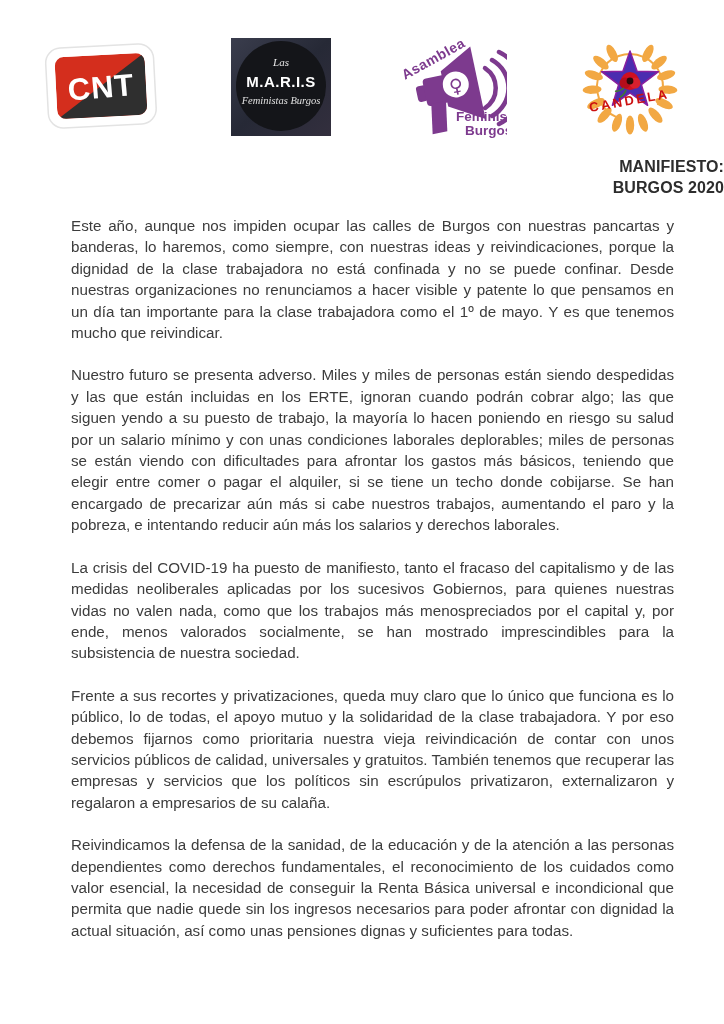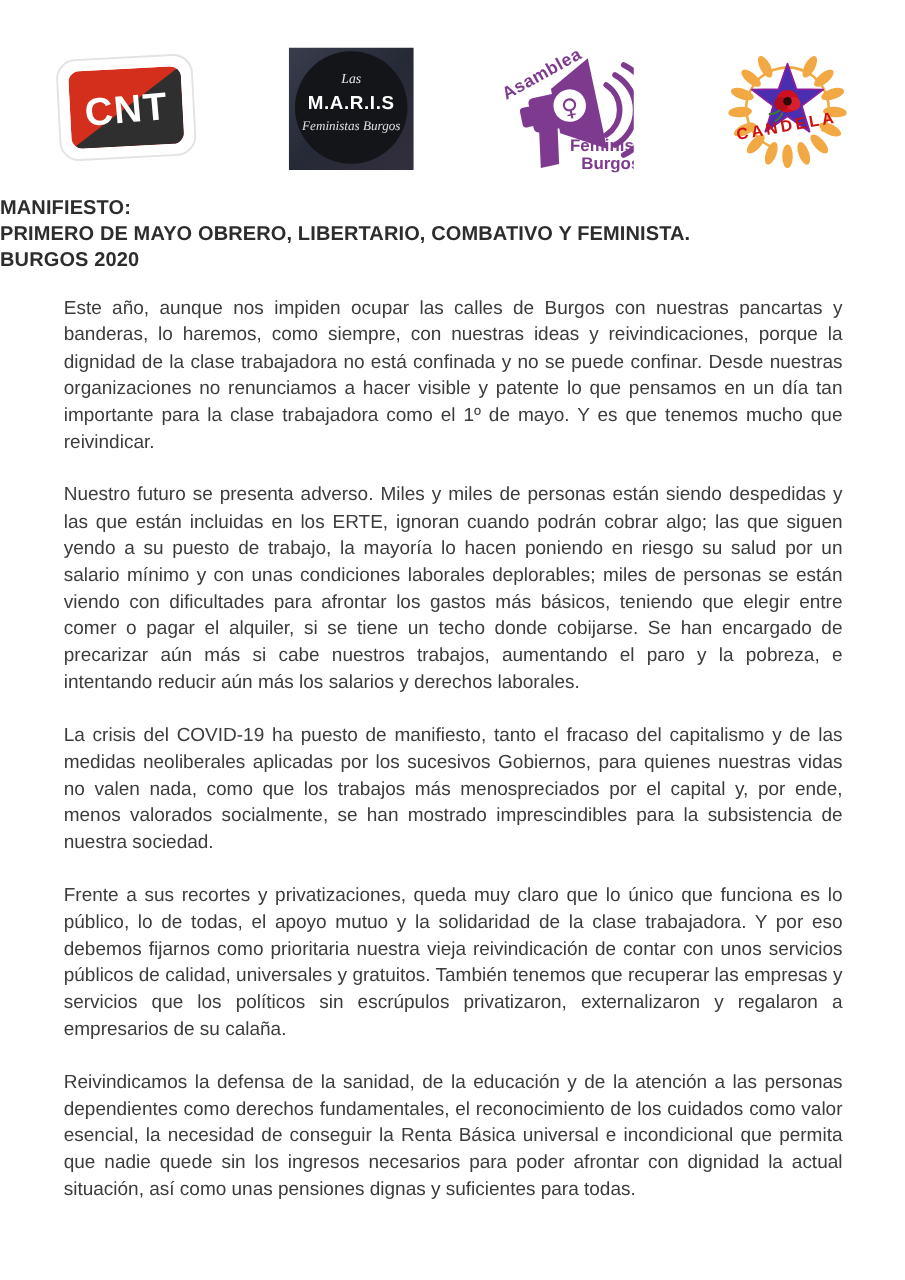--- a/index.html
+++ b/index.html
@@ -16,29 +16,29 @@
   .logos-row {
     display: flex;
     justify-content: space-between;
     align-items: center;
     padding: 36px 38px 0 38px;
     height: 138px;
   }
   .logo { flex: 0 0 auto; display: flex; align-items: flex-start; justify-content: center; }
   .title-block {
     margin-top: 18px;
-    text-align: left;
+    text-align: right;
     font-weight: bold;
     font-size: 16px;
     line-height: 21px;
     color: #2d2d2d;
     letter-spacing: 0.1px;
   }
   .content {
-    margin: 17px 50px 0 51px;
+    margin: 17px 50px 0 71px;
     font-size: 15.2px;
     line-height: 21.4px;
     color: #3c3c3c;
     text-align: justify;
   }
   .content p { margin: 0 0 21px 0; }
 </style>
 </head>
 <body>
 
@@ -137,21 +137,20 @@
           <path d="M-6 7 q-5 4 -9 3 M-4 9 q-2 5 -6 7" stroke="#3f7d2c" stroke-width="1.6" fill="none"></path>
         </g>
         <text transform="translate(56,66) rotate(-10)" text-anchor="middle" font-family="Liberation Sans, sans-serif" font-size="13" font-weight="bold" fill="#cc1111" letter-spacing="2.5">CANDELA</text>
       </svg>
     </div>
 
   </header>
 
   <section class="title-block">
     <div>MANIFIESTO:</div>
-    <div>PRIMERO DE MAYO OBRERO, LIBERTARIO, COMBATIVO Y FEMINISTA.</div>
     <div>BURGOS 2020</div>
   </section>
 
   <main class="content">
     <p>Este año, aunque nos impiden ocupar las calles de Burgos con nuestras pancartas y banderas, lo haremos, como siempre, con nuestras ideas y reivindicaciones, porque la dignidad de la clase trabajadora no está confinada y no se puede confinar. Desde nuestras organizaciones no renunciamos a hacer visible y patente lo que pensamos en un día tan importante para la clase trabajadora como el 1º de mayo. Y es que tenemos mucho que reivindicar.</p>
     <p>Nuestro futuro se presenta adverso. Miles y miles de personas están siendo despedidas y las que están incluidas en los ERTE, ignoran cuando podrán cobrar algo; las que siguen yendo a su puesto de trabajo, la mayoría lo hacen poniendo en riesgo su salud por un salario mínimo y con unas condiciones laborales deplorables; miles de personas se están viendo con dificultades para afrontar los gastos más básicos, teniendo que elegir entre comer o pagar el alquiler, si se tiene un techo donde cobijarse. Se han encargado de precarizar aún más si cabe nuestros trabajos, aumentando el paro y la pobreza, e intentando reducir aún más los salarios y derechos laborales.</p>
     <p>La crisis del COVID-19 ha puesto de manifiesto, tanto el fracaso del capitalismo y de las medidas neoliberales aplicadas por los sucesivos Gobiernos, para quienes nuestras vidas no valen nada, como que los trabajos más menospreciados por el capital y, por ende, menos valorados socialmente, se han mostrado imprescindibles para la subsistencia de nuestra sociedad.</p>
     <p>Frente a sus recortes y privatizaciones, queda muy claro que lo único que funciona es lo público, lo de todas, el apoyo mutuo y la solidaridad de la clase trabajadora. Y por eso debemos fijarnos como prioritaria nuestra vieja reivindicación de contar con unos servicios públicos de calidad, universales y gratuitos. También tenemos que recuperar las empresas y servicios que los políticos sin escrúpulos privatizaron, externalizaron y regalaron a empresarios de su calaña.</p>
     <p>Reivindicamos la defensa de la sanidad, de la educación y de la atención a las personas dependientes como derechos fundamentales, el reconocimiento de los cuidados como valor esencial, la necesidad de conseguir la Renta Básica universal e incondicional que permita que nadie quede sin los ingresos necesarios para poder afrontar con dignidad la actual situación, así como unas pensiones dignas y suficientes para todas.</p>
   </main>

